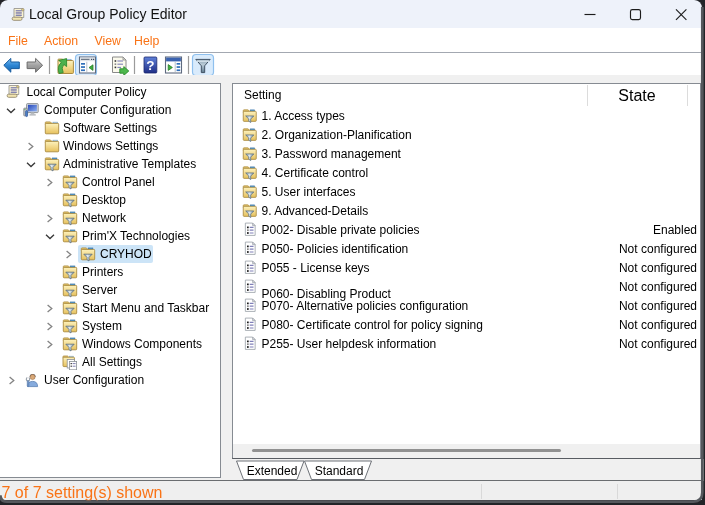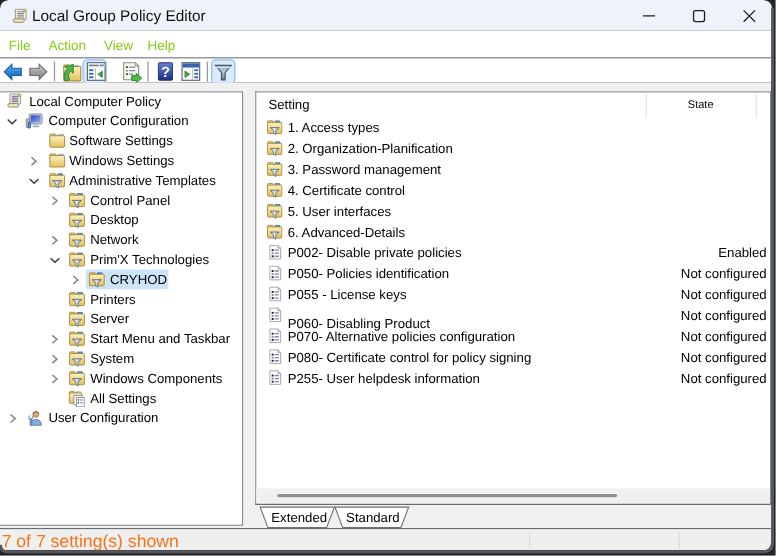--- a/index.html
+++ b/index.html
@@ -2,32 +2,32 @@
 <html><head><meta charset="utf-8">
 <style>
 *{margin:0;padding:0;box-sizing:border-box}
 html,body{width:705px;height:505px;overflow:hidden}
 body{position:relative;background:#26272b;font-family:"Liberation Sans",sans-serif;font-size:12px;color:#000;
 -webkit-font-smoothing:antialiased}
 .abs{position:absolute}
 #titlebar{left:0;top:0;width:702px;height:28px;background:#eef2fa;border-radius:8px 8px 0 0}
 #title{left:29px;top:0;height:28px;line-height:28px;font-size:14px;color:#111}
 #menubar{left:0;top:28px;width:702px;height:24px;background:#fff}
-.menu{top:34px;height:14px;line-height:14px;font-size:12.3px;color:#84cc16}
+.menu{top:34px;height:14px;line-height:14px;font-size:12.3px;color:#f97316}
 #mtsep{left:0;top:51.6px;width:702px;height:1.2px;background:#a3a8b1}
 #toolbar{left:0;top:53px;width:702px;height:22px;background:#fff}
 #mainbg{left:0;top:75px;width:701px;height:406px;background:#f0f0f0}
 #lpanel{left:-1px;top:83px;width:222px;height:395px;background:#fff;border:1px solid #868b92}
 #rpanel{left:232px;top:83px;width:469px;height:376px;background:#fff;border:1px solid #868b92;border-bottom:2px solid #585c62}
 .ttext{height:18px;line-height:18px;font-size:12px;white-space:nowrap}
 .sel{background:#cce4f7;border-radius:2px}
 .lrow{height:19px;line-height:19px;font-size:12px;white-space:nowrap}
 .state{width:120px;text-align:right}
 #hsetting{left:244px;top:84px;width:100px;height:23px;line-height:23px;font-size:12px}
-#hstate{left:577px;top:84px;width:120px;height:23px;line-height:23px;font-size:10px;text-align:center}
+#hstate{left:577px;top:84px;width:120px;height:23px;line-height:23px;font-size:16px;text-align:center}
 .hsep{top:85px;width:1px;height:21px;background:#dcdcdc}
 #hscroll{left:233px;top:444px;width:467px;height:14px;background:#f0f0f0}
 #hthumb{left:252px;top:448.5px;width:309px;height:3px;background:#919191;border-radius:2px}
 #statusbar{left:0;top:480.3px;width:702px;height:19.5px;background:#efefef;border-top:1.3px solid #6a6d70}
 #stext{left:1.5px;top:483.5px;height:18px;line-height:18px;font-size:16px;color:#f97316}
 .ssep{top:484px;width:1px;height:15px;background:#d9d9d9}
 </style></head>
 <body>
 <svg width="0" height="0" style="position:absolute">
 <defs>
@@ -342,21 +342,21 @@
     <use href="#i-folderf"></use>
   </svg>
 <div class="abs lrow" style="left:261.5px;top:163.5px">4. Certificate control</div>
 <svg class="abs" style="left:241.5px;top:184px" width="15.5" height="15.5" viewBox="0 0 16 16">
     <use href="#i-folderf"></use>
   </svg>
 <div class="abs lrow" style="left:261.5px;top:182.5px">5. User interfaces</div>
 <svg class="abs" style="left:241.5px;top:203px" width="15.5" height="15.5" viewBox="0 0 16 16">
     <use href="#i-folderf"></use>
   </svg>
-<div class="abs lrow" style="left:261.5px;top:201.5px">6. Advanced-Details</div>
+<div class="abs lrow" style="left:261.5px;top:201.5px">9. Advanced-Details</div>
 <svg class="abs" style="left:242.5px;top:222px" width="14.5" height="14.5" viewBox="0 0 16 16">
     <use href="#i-setting"></use>
   </svg>
 <div class="abs lrow" style="left:261.5px;top:220.5px">P002- Disable private policies</div>
 <div class="abs lrow state" style="left:577px;top:220.5px">Enabled</div>
 <svg class="abs" style="left:242.5px;top:241px" width="14.5" height="14.5" viewBox="0 0 16 16">
     <use href="#i-setting"></use>
   </svg>
 <div class="abs lrow" style="left:261.5px;top:239.5px">P050- Policies identification</div>
 <div class="abs lrow state" style="left:577px;top:239.5px">Not configured</div>

